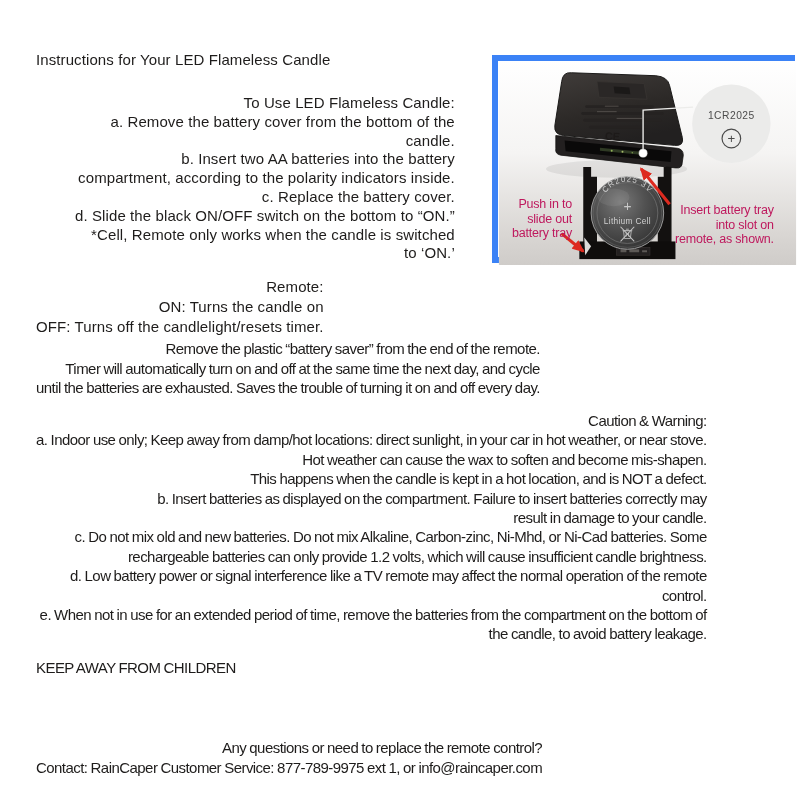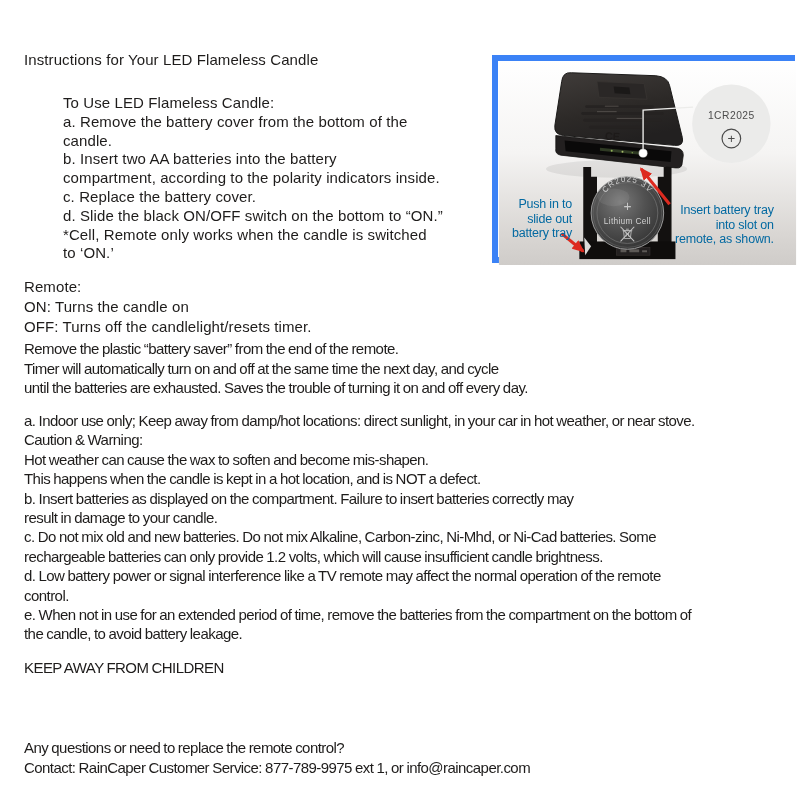--- a/index.html
+++ b/index.html
@@ -1,19 +1,19 @@
 <!DOCTYPE html>
 <html><head>
 <meta charset="utf-8">
 <style>
   * { margin:0; padding:0; box-sizing:border-box; }
   html,body { width:800px; height:800px; background:#ffffff; overflow:hidden; }
   body { font-family:"Liberation Sans", sans-serif; color:#1e1c1b; position:relative; }
 
-  .block { position:absolute; left:24px; }
+  .block { position:absolute; left:36px;text-align:right; }
   .ln { white-space:nowrap; }
 
   
   .reg { font-size:15px; line-height:18.8px; letter-spacing:0.1px; }
   .reg20 { font-size:15px; line-height:20px; letter-spacing:0.1px; }
   
   .cond { font-size:15px; letter-spacing:-0.55px; word-spacing:-0.5px; }
   .lh197 { line-height:19.7px; }
   .lh194 { line-height:19.4px; }
   .lh20  { line-height:20px; }
@@ -26,21 +26,21 @@
   #keep-away-block { top:659px; }
   #footer-block { top:691px;margin-top:47px; }
 
   
   #diagram-panel {
     position:absolute; left:492px; top:55px; width:303px; height:208px;
     border:6px solid #3b82f6; background:#ffffff;
   }
   #diagram-svg { display:block; width:299px; height:204px; }
   .caption { position:absolute; font-size:12.5px; line-height:14.6px;
-             letter-spacing:-0.2px; color:#0369a1; }
+             letter-spacing:-0.2px; color:#be185d; }
   #push-caption { top:136px; right:217px; text-align:right; }
   #insert-caption { top:142px; left:177px; text-align:right; }
 
   svg text { font-family:"Liberation Sans", sans-serif; }
 </style>
 </head>
 <body>
 
 <div class="block reg" id="title-block">Instructions for Your LED Flameless Candle</div>
 
@@ -62,22 +62,22 @@
   <div class="ln">OFF: Turns off the candlelight/resets timer.</div>
 </div>
 
 <div class="block cond lh197" id="remote-notes-block">
   <div class="ln">Remove the plastic “battery saver” from the end of the remote.</div>
   <div class="ln">Timer will automatically turn on and off at the same time the next day, and cycle</div>
   <div class="ln">until the batteries are exhausted. Saves the trouble of turning it on and off every day.</div>
 </div>
 
 <div class="block cond lh194" id="caution-block">
+  <div class="ln">Caution &amp; Warning:</div>
   <div class="ln">a. Indoor use only; Keep away from damp/hot locations: direct sunlight, in your car in hot weather, or near stove.</div>
-  <div class="ln">Caution &amp; Warning:</div>
   <div class="ln">Hot weather can cause the wax to soften and become mis-shapen.</div>
   <div class="ln">This happens when the candle is kept in a hot location, and is NOT a defect.</div>
   <div class="ln">b. Insert batteries as displayed on the compartment. Failure to insert batteries correctly may</div>
   <div class="ln">result in damage to your candle.</div>
   <div class="ln">c. Do not mix old and new batteries. Do not mix Alkaline, Carbon-zinc, Ni-Mhd, or Ni-Cad batteries. Some</div>
   <div class="ln">rechargeable batteries can only provide 1.2 volts, which will cause insufficient candle brightness.</div>
   <div class="ln">d. Low battery power or signal interference like a TV remote may affect the normal operation of the remote</div>
   <div class="ln">control.</div>
   <div class="ln">e. When not in use for an extended period of time, remove the batteries from the compartment on the bottom of</div>
   <div class="ln">the candle, to avoid battery leakage.</div>

